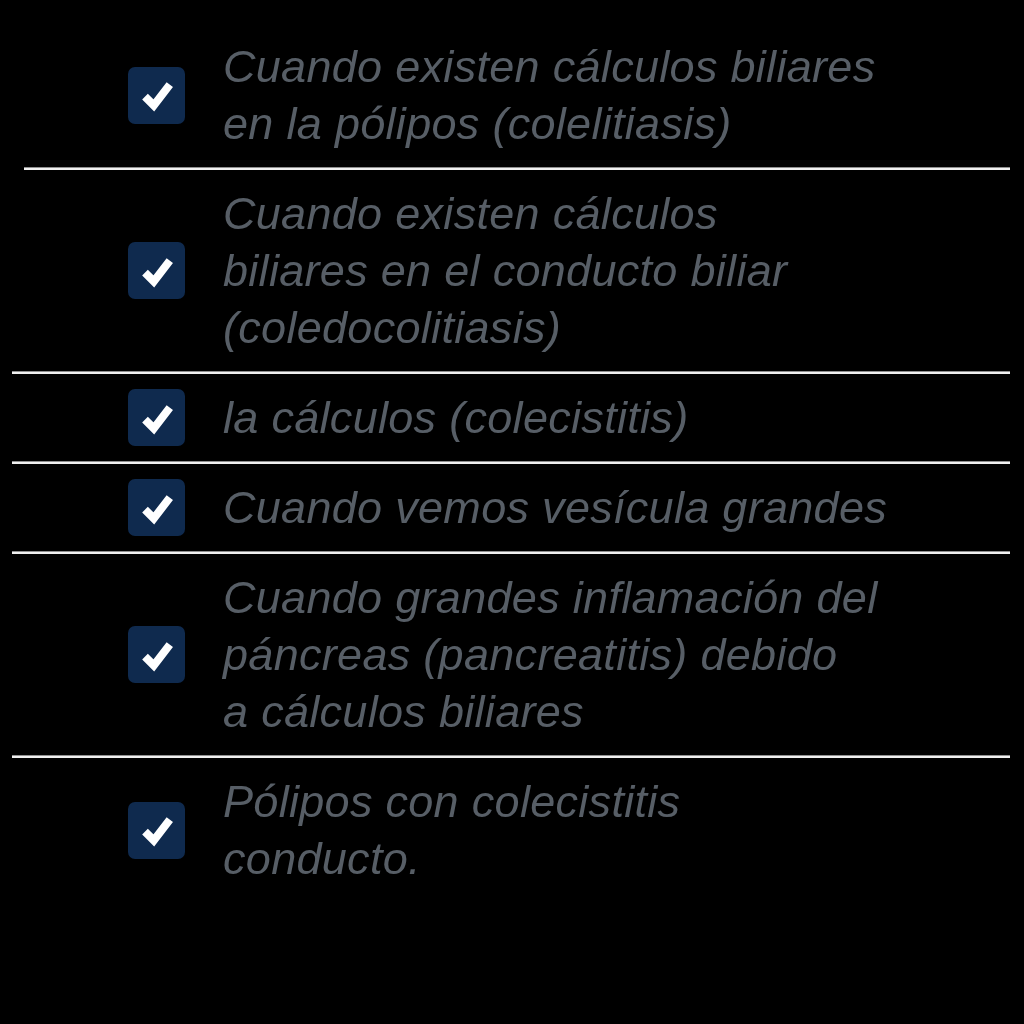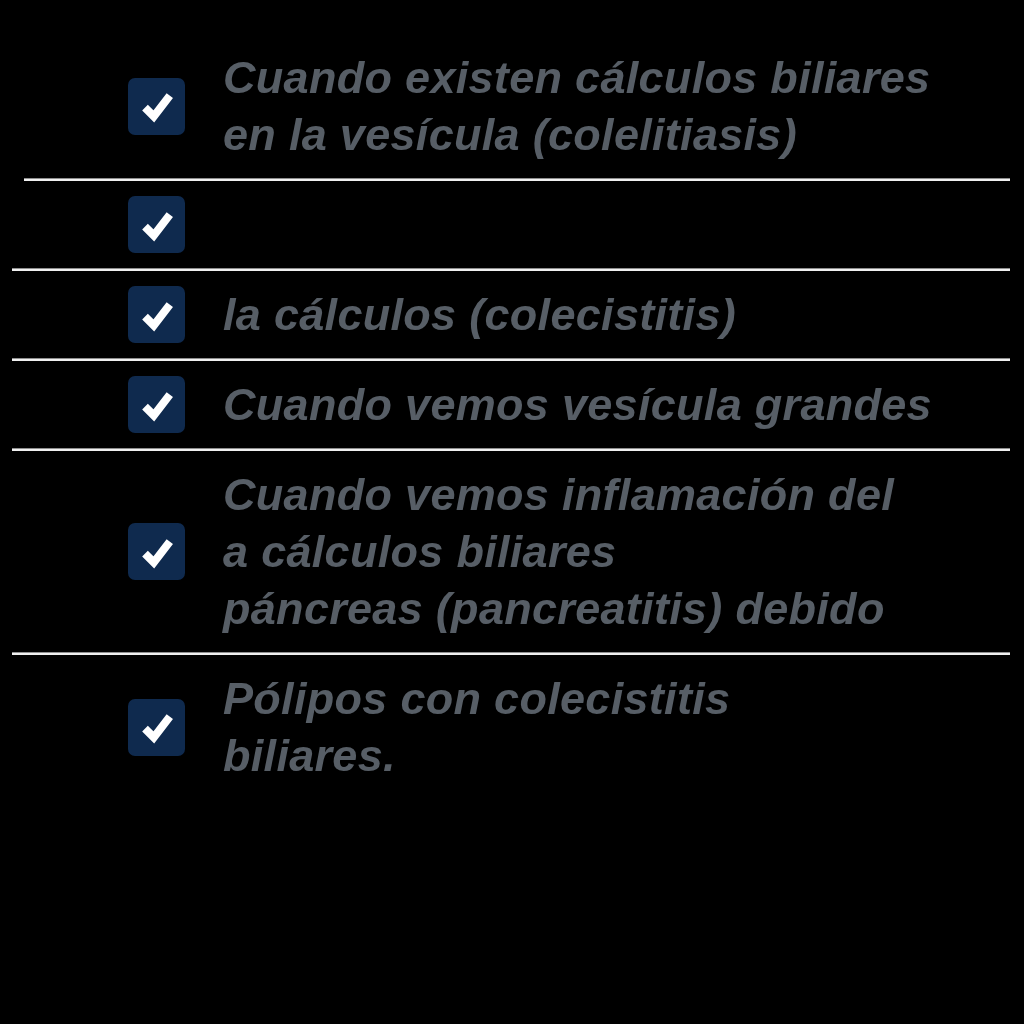--- a/index.html
+++ b/index.html
@@ -8,23 +8,22 @@
   }
   body {
     width: 1024px;
     height: 1024px;
     background: #000000;
     overflow: hidden;
     font-family: "Liberation Sans", sans-serif;
   }
   .checklist {
     box-sizing: border-box;
-    padding-top: 36px;
+    padding-top: 25px;
     width: 1024px;
-    font-weight: bold;
   }
   .row {
     display: flex;
     align-items: center;
     gap: 38px;
     padding: 13px 0 13px 128px;
   }
   .checkbox {
     flex: 0 0 auto;
     width: 57px;
@@ -72,34 +71,39 @@
   <div class="row">
     <div class="checkbox">
       <span>
         <svg viewBox="0 0 50 50">
             <polyline points="10,27 21,38 41,12" fill="none" stroke="#ffffff" stroke-width="10" stroke-linejoin="miter"></polyline>
           </svg>
       </span>
     </div>
     <div class="text">
       <div class="line">Cuando existen cálculos biliares</div>
-      <div class="line">en la vesícula (colelitiasis)</div>
+      <div class="line">en la pólipos (colelitiasis)</div>
 
     </div>
   </div>
 
   <hr class="divider first">
 
   <div class="row">
     <div class="checkbox">
       <span>
         <svg viewBox="0 0 50 50">
             <polyline points="10,27 21,38 41,12" fill="none" stroke="#ffffff" stroke-width="10" stroke-linejoin="miter"></polyline>
           </svg>
       </span>
+    </div>
+    <div class="text">
+      <div class="line">Cuando existen cálculos</div>
+      <div class="line">biliares en el conducto biliar</div>
+      <div class="line">(coledocolitiasis)</div>
     </div>
   </div>
 
   <hr class="divider">
 
   <div class="row">
     <div class="checkbox">
       <span>
         <svg viewBox="0 0 50 50">
             <polyline points="10,27 21,38 41,12" fill="none" stroke="#ffffff" stroke-width="10" stroke-linejoin="miter"></polyline>
@@ -132,36 +136,36 @@
 
   <div class="row">
     <div class="checkbox">
       <span>
         <svg viewBox="0 0 50 50">
             <polyline points="10,27 21,38 41,12" fill="none" stroke="#ffffff" stroke-width="10" stroke-linejoin="miter"></polyline>
           </svg>
       </span>
     </div>
     <div class="text">
-      <div class="line">Cuando vemos inflamación del</div>
+      <div class="line">Cuando grandes inflamación del</div>
+      <div class="line">páncreas (pancreatitis) debido</div>
       <div class="line">a cálculos biliares</div>
-      <div class="line">páncreas (pancreatitis) debido</div>
     </div>
   </div>
 
   <hr class="divider">
 
   <div class="row">
     <div class="checkbox">
       <span>
         <svg viewBox="0 0 50 50">
             <polyline points="10,27 21,38 41,12" fill="none" stroke="#ffffff" stroke-width="10" stroke-linejoin="miter"></polyline>
           </svg>
       </span>
     </div>
     <div class="text">
       <div class="line">Pólipos con colecistitis</div>
-      <div class="line">biliares.</div>
+      <div class="line">conducto.</div>
 
     </div>
   </div>
 
 </div>
 
 </body></html>

